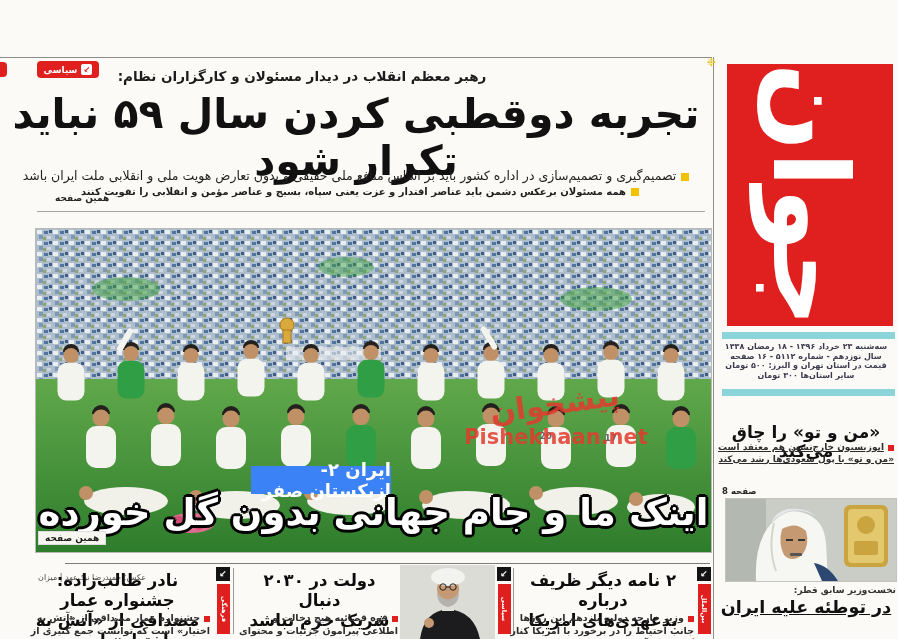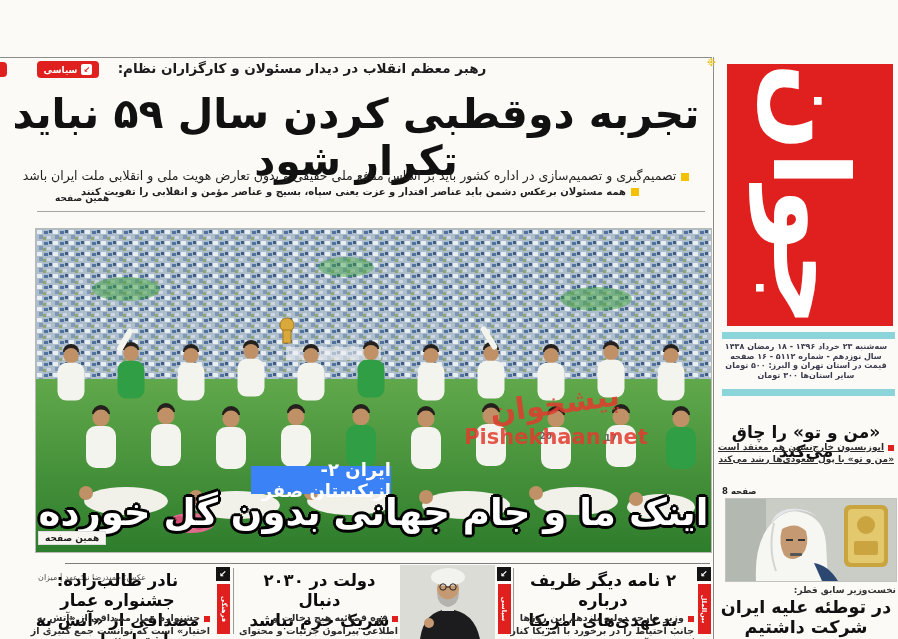--- a/index.html
+++ b/index.html
@@ -35,21 +35,21 @@
 
   <div class="abs" style="left:700px;top:56px;width:16px;height:14px;color:#e8c324;font-size:11px;">❉</div>
 
   <div class="abs" style="left:0;top:62px;width:7px;height:15px;background:#e0201f;border-radius:0 4px 4px 0;"></div>
 
   <div class="abs badge" style="left:37px;top:61px;width:62px;height:17px;">
     <span style="background:#fff;color:#e0201f;width:11px;height:11px;border-radius:2px;display:flex;align-items:center;justify-content:center;font-size:8px;">↙</span>
     <span>سیاسی</span>
   </div>
 
-  <div class="abs center" style="left:0;top:60px;width:604px;font-size:13.5px;font-weight:bold;color:#1c1c1c;">رهبر معظم انقلاب در دیدار مسئولان و کارگزاران نظام:</div>
+  <div class="abs center" style="left:0;top:68px;width:604px;font-size:13.5px;font-weight:bold;color:#1c1c1c;">رهبر معظم انقلاب در دیدار مسئولان و کارگزاران نظام:</div>
 
   <div class="abs center k900" style="left:0;top:91px;width:712px;font-size:41px;line-height:1.15;">تجربه دوقطبی کردن سال ۵۹ نباید تکرار شود</div>
 
   <div class="abs center" style="left:0;top:168px;width:712px;">
     <div style="font-size:12.5px;font-weight:normal;color:#1e1e1e;margin-bottom:3px;">
       <span class="ybul"></span><span>تصمیم‌گیری و تصمیم‌سازی در اداره کشور باید بر اساس منافع ملی حقیقی و بدون تعارض هویت ملی و انقلابی ملت ایران باشد</span>
     </div>
     <div style="font-size:10px;font-weight:bold;color:#1e1e1e;padding-left:8px;">
       <span class="ybul"></span><span>همه مسئولان برعکس دشمن باید عناصر اقتدار و عزت یعنی سپاه، بسیج و عناصر مؤمن و انقلابی را تقویت کنند</span>
     </div>
@@ -257,18 +257,17 @@
       <rect x="60" y="40" width="7" height="2" fill="#333"></rect>
       <rect x="72" y="40" width="7" height="2" fill="#333"></rect>
       <rect x="64" y="54" width="12" height="3" rx="1" fill="#555"></rect>
       <path d="M88,64 L96,82 L112,82 Q102,66 88,64 Z" fill="#2c4770"></path>
       <path d="M48,24 Q42,50 50,72" stroke="#d5d5cf" fill="none" stroke-width="2"></path>
     </svg>
   </div>
 
   <div class="abs center" style="left:716px;top:585px;width:180px;font-size:9px;font-weight:bold;color:#333;text-align:right;">نخست‌وزیر سابق قطر:</div>
 
-  <div class="abs center k900" style="left:716px;top:597px;width:180px;font-size:17.5px;line-height:20px;">
+  <div class="abs center k900" style="left:716px;top:597px;width:180px;font-size:17.5px;line-height:20px;text-decoration:underline;">
     <div>در توطئه علیه ایران</div>
-    <div>شرکت داشتیم</div>
   </div>
 
 </div>
 
 </body></html>

